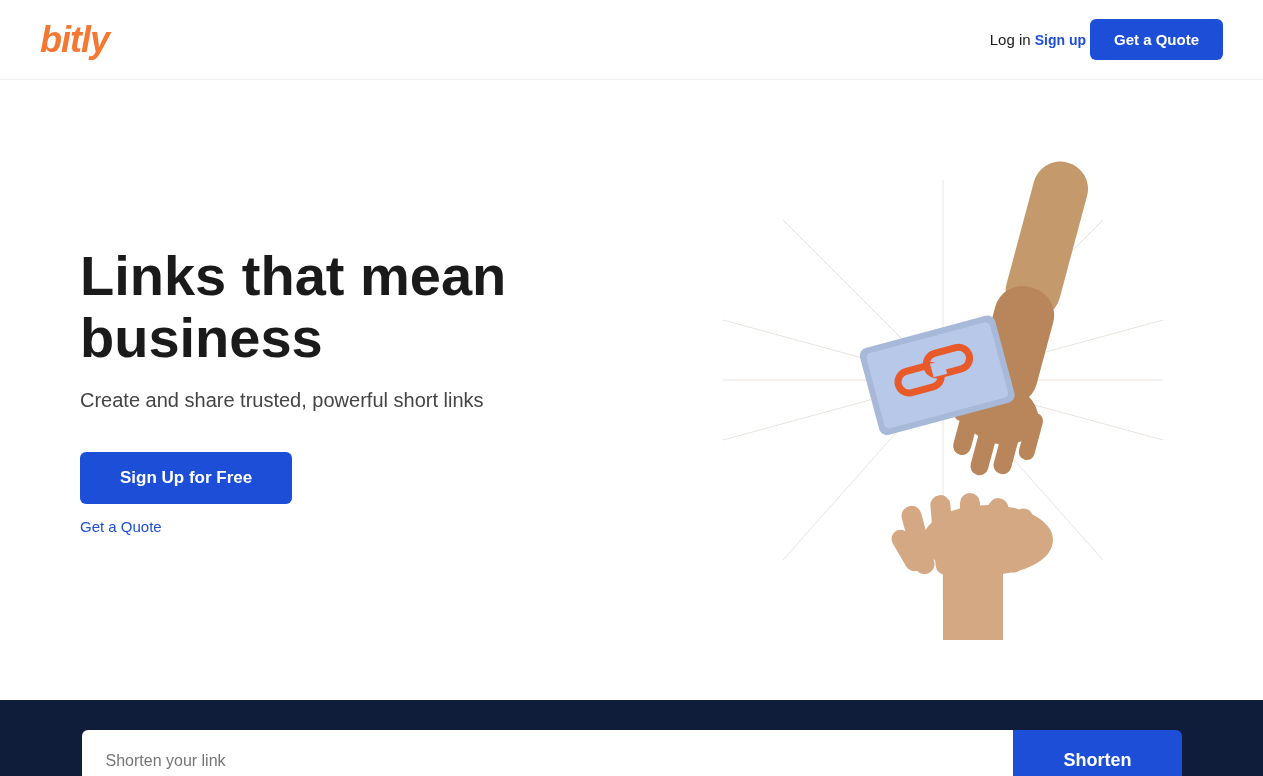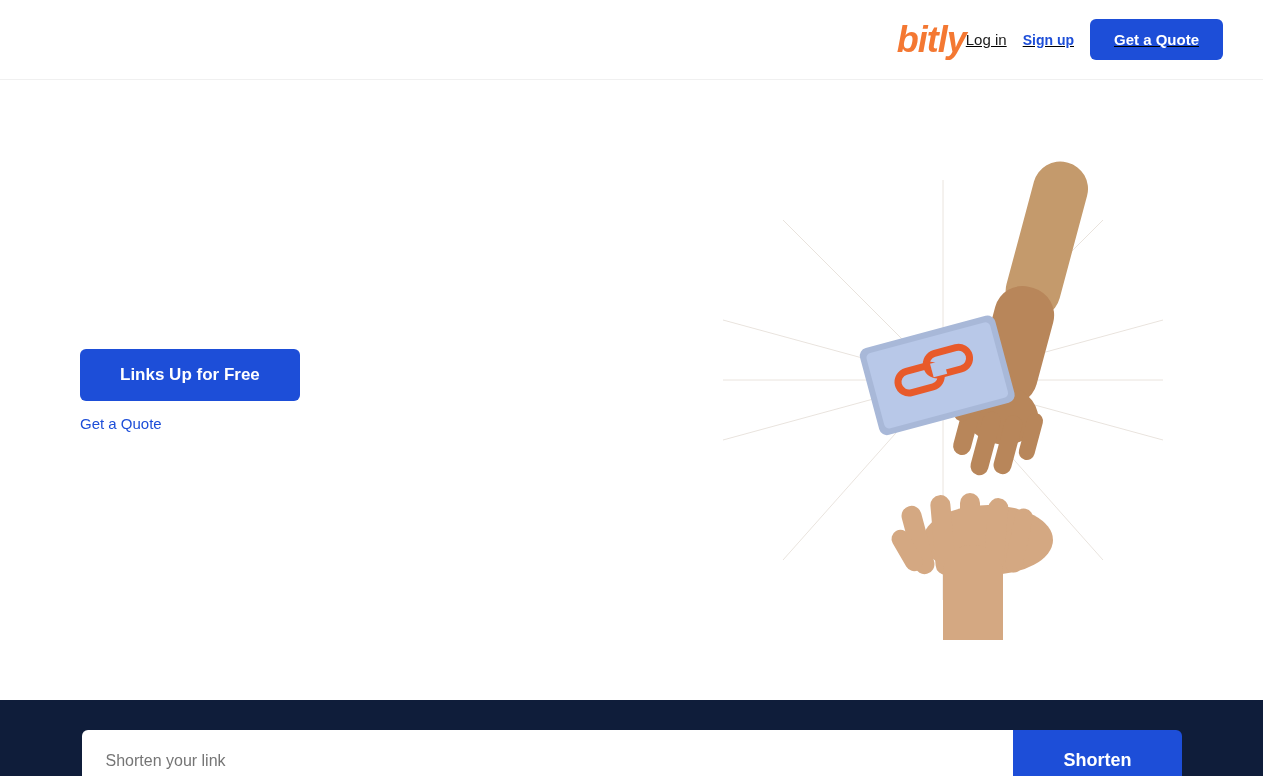--- a/index.html
+++ b/index.html
@@ -2,21 +2,21 @@
 <html><head>
   <meta charset="utf-8">
   <style>
     * { margin: 0; padding: 0; box-sizing: border-box; }
     body { font-family: -apple-system, BlinkMacSystemFont, 'Segoe UI', sans-serif; background: #fff; overflow-x: hidden; }
 
     
     .navbar {
       display: flex;
       align-items: center;
-      justify-content: flex-end;
+      justify-content: space-between;
       padding: 0 40px;
       height: 80px;
       background: #fff;
       border-bottom: 1px solid #f0f0f0;
     }
     .nav-logo {
       font-size: 36px;
       font-weight: 900;
       color: #f47832;
       font-style: italic;
@@ -31,22 +31,21 @@
     }
     .nav-links li a {
       text-decoration: none;
       color: #1a1a1a;
       font-size: 15px;
       font-weight: 500;
     }
     .nav-actions {
       display: flex;
       align-items: center;
-      gap: 16px;
-      text-decoration: underline;
+      gap: 4px;
     }
     .nav-login {
       text-decoration: none;
       color: #1a1a1a;
       font-size: 15px;
       font-weight: 500;
     }
     .nav-signup {
       text-decoration: none;
       color: #1d4ed8;
@@ -173,22 +172,24 @@
   <div class="nav-logo">bitly</div>
   <div class="nav-actions">
     <a href="#" class="nav-login">Log in</a>
     <a href="#" class="nav-signup">Sign up</a>
     <a href="#" class="nav-quote-btn">Get a Quote</a>
   </div>
 </nav>
 
 <section class="hero">
   <div class="hero-content">
+    <h1 class="hero-title">Links that mean business</h1>
+    <p class="hero-subtitle">Create and share trusted, powerful short links</p>
     <div class="hero-cta-group">
-      <a href="#" class="hero-signup-btn">Links Up for Free</a>
+      <a href="#" class="hero-signup-btn">Sign Up for Free</a>
       <a href="#" class="hero-quote-link">Get a Quote</a>
     </div>
   </div>
 
   <div class="hero-illustration">
     <svg viewBox="0 0 480 500" xmlns="http://www.w3.org/2000/svg">
 
       <g stroke="#e0d8d0" stroke-width="1" opacity="0.7">
         <line x1="240" y1="240" x2="400" y2="80"></line>
         <line x1="240" y1="240" x2="460" y2="180"></line>

